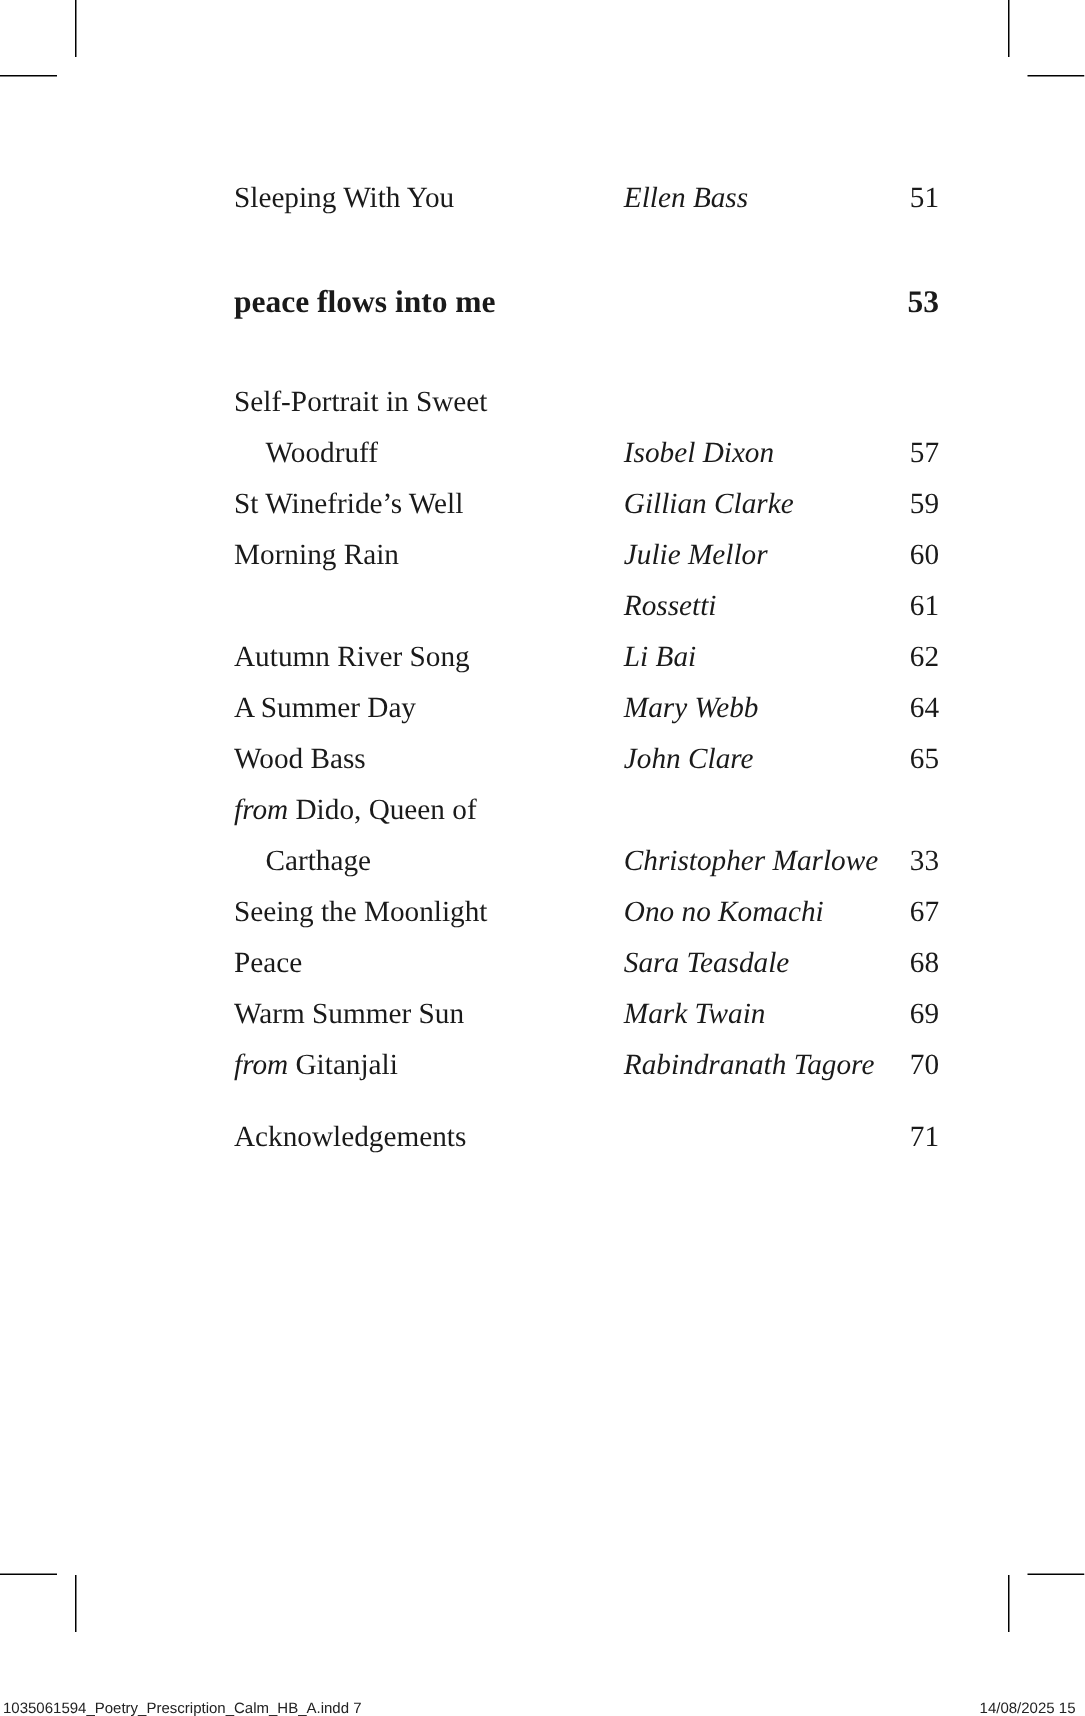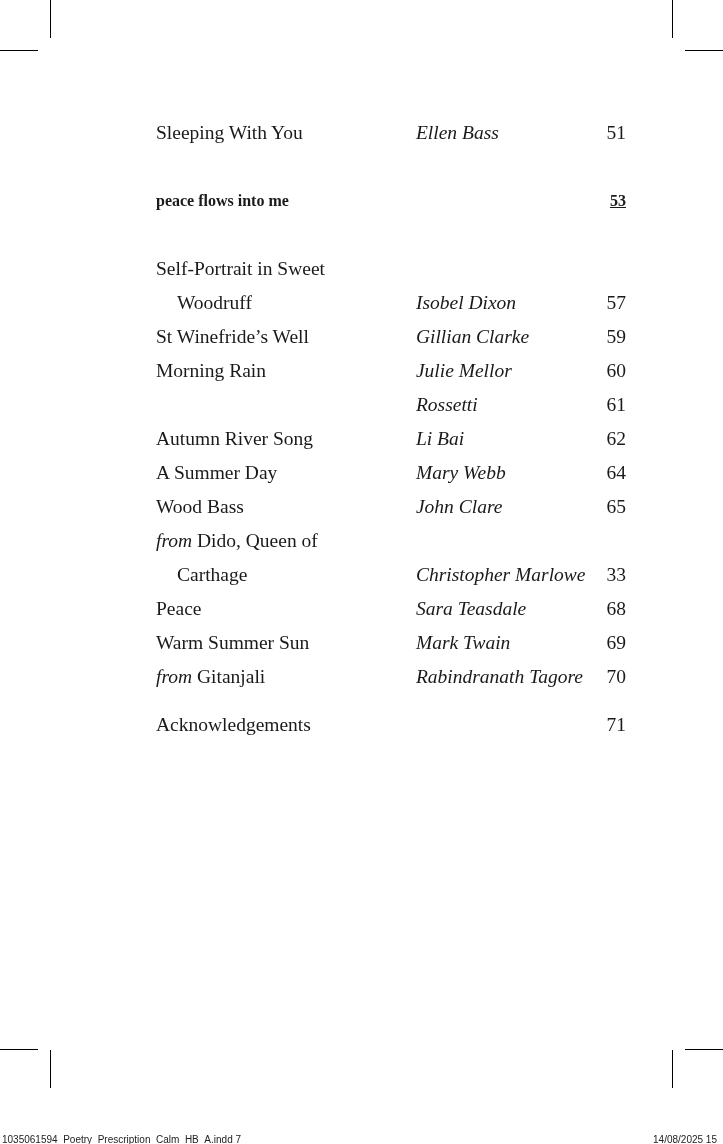--- a/index.html
+++ b/index.html
@@ -62,24 +62,24 @@
   td.page-no{ width: 39px; text-align: right; }
 
   tr.row-tall td { height: 34px; }
 
   
   td.title.indent { padding-left: 21px; }
 
   
   tr.section td {
     font-weight: bold;
-    font-size: 16px;
+    font-size: 21px;
     font-style: normal;
   }
-  tr.section td.page-no { font-weight: bold; text-decoration: underline; }
+  tr.section td.page-no { font-weight: bold; }
 
   
   tr.gap td { height: 34px; }
   tr.gap-sm td { height: 14px; }
 
   .ital { font-style: italic; }
 
   
   .footer {
     position: absolute;
@@ -168,20 +168,25 @@
           <td class="title"><span class="ital">from</span><span> Dido, Queen of</span></td>
           <td class="author"></td>
           <td class="page-no"></td>
         </tr>
         <tr class="row-tall">
           <td class="title indent">Carthage</td>
           <td class="author">Christopher Marlowe</td>
           <td class="page-no">33</td>
         </tr>
         <tr class="row-tall">
+          <td class="title">Seeing the Moonlight</td>
+          <td class="author">Ono no Komachi</td>
+          <td class="page-no">67</td>
+        </tr>
+        <tr class="row-tall">
           <td class="title">Peace</td>
           <td class="author">Sara Teasdale</td>
           <td class="page-no">68</td>
         </tr>
         <tr class="row-tall">
           <td class="title">Warm Summer Sun</td>
           <td class="author">Mark Twain</td>
           <td class="page-no">69</td>
         </tr>
         <tr class="row-tall">

